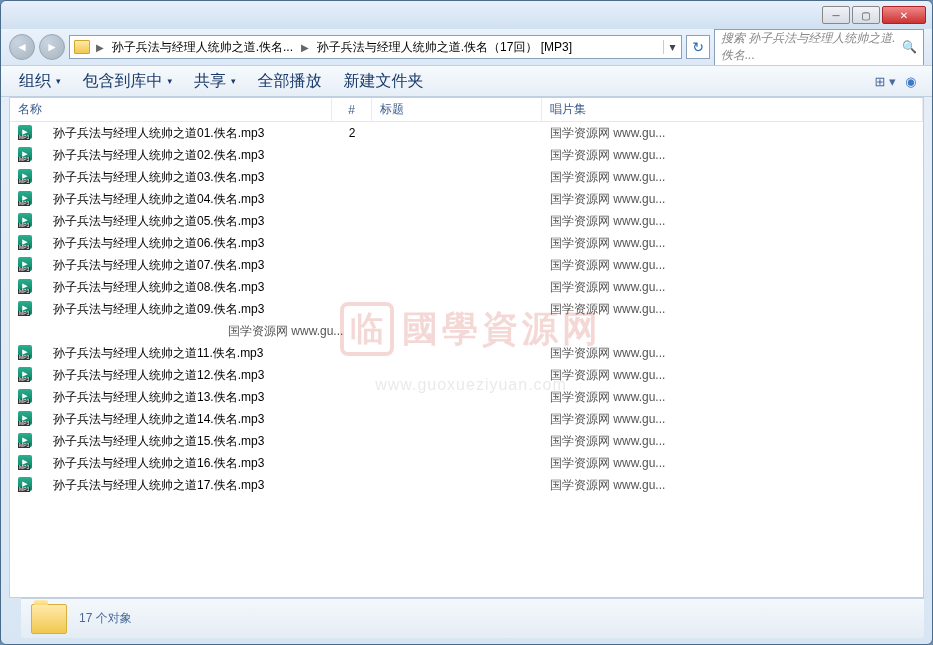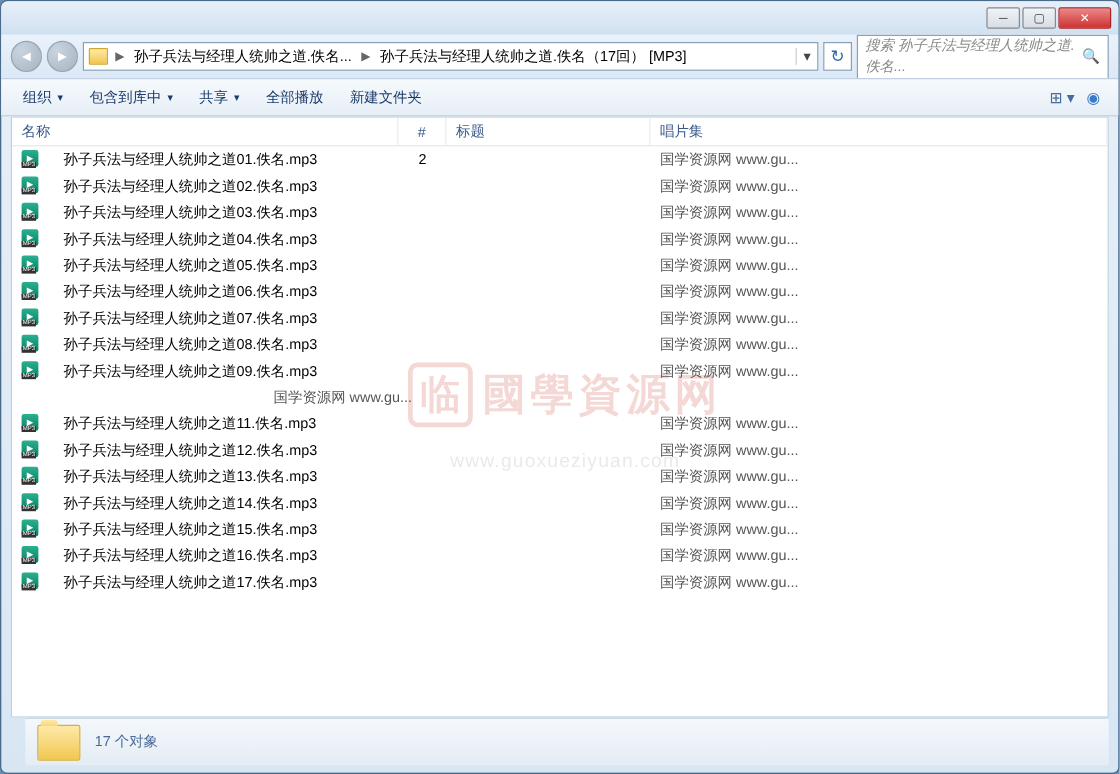--- a/index.html
+++ b/index.html
@@ -50,21 +50,21 @@
 
 .search-box { width: 210px; height: 37px; background:#fff; border:1px solid #8aa0b8;
   display:flex; align-items:center; padding: 0 6px; font-size:12px; color:#888; font-style:italic; }
 .search-icon { margin-left:auto; color:#5a7aa8; font-style:normal; }
 
 .toolbar {
   height: 32px; background: linear-gradient(#f6fafd, #e6eef6);
   border-top: 1px solid #c0d0e0; border-bottom: 1px solid #c0d0e0;
   display: flex; align-items: center; padding: 0 10px; gap: 6px;
 }
-.tb-btn { font-size: 12px; color: #1a3a6a; padding: 4px 8px; border-radius: 2px;
+.tb-btn { font-size: 16px; color: #1a3a6a; padding: 4px 8px; border-radius: 2px;
   cursor:pointer; display:flex; align-items:center; gap:3px;text-align:right; }
 .tb-dd::after { content: "▾"; font-size: 9px; margin-left: 2px; }
 .tb-right { margin-left:auto; display:flex; align-items:center; gap:4px; }
 .tb-icon { width:22px; height:22px; display:flex;align-items:center;justify-content:center;
   cursor:pointer; font-size:13px; color:#4a6a9a; }
 
 .content { flex:1; background:#fff; border:1px solid #c0d0e0; margin: 0 8px;
   display:flex; flex-direction:column; overflow:hidden; position:relative; }
 
 .columns-header { height: 24px; display:flex; border-bottom:1px solid #e4e8ec;

